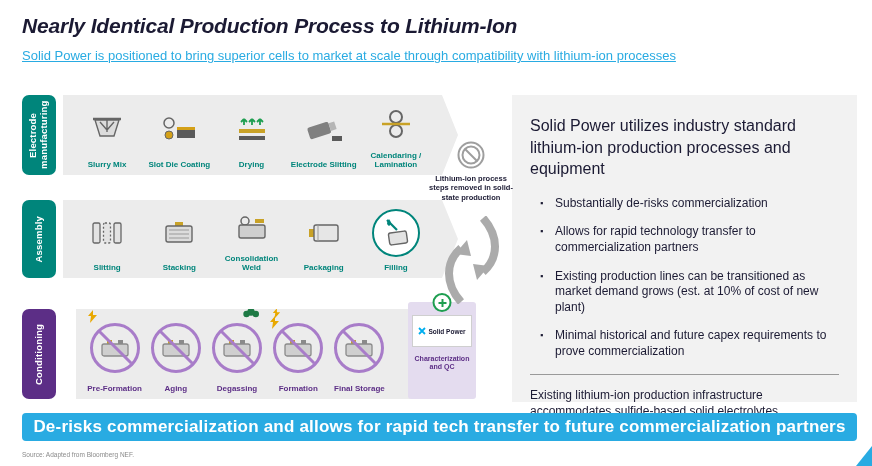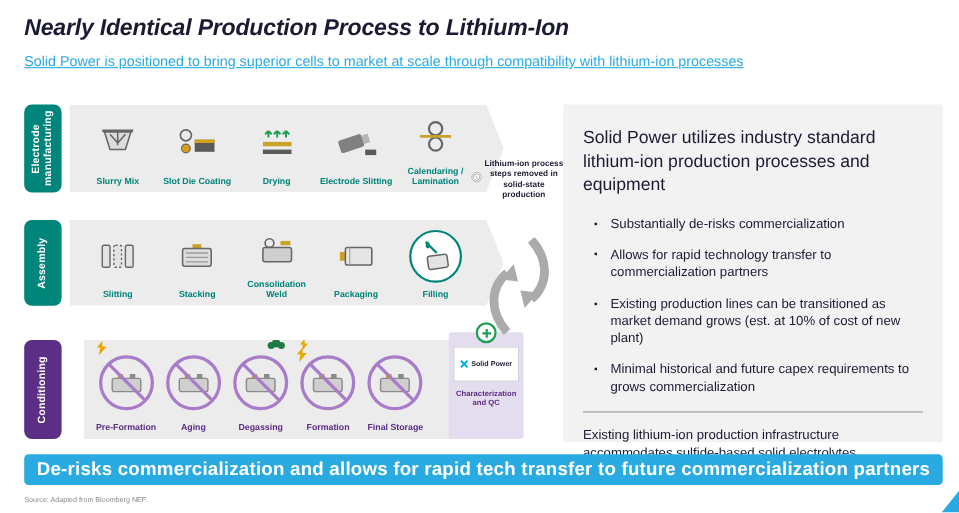--- a/index.html
+++ b/index.html
@@ -29,21 +29,21 @@
   .nocir{width:44px;height:44px;border:3px solid #A87CC9;border-radius:50%;position:relative;display:flex;align-items:center;justify-content:center;}
   .nocir::after{content:"";position:absolute;left:50%;top:-2px;width:3px;height:46px;background:#A87CC9;transform:translateX(-50%) rotate(-45deg);transform-origin:center;}
   .ovl{position:absolute;}
   
   .qc{position:absolute;right:-2px;top:-7px;width:68px;height:97px;background:#E4DCEF;border-radius:3px;display:flex;flex-direction:column;align-items:center;padding-top:13px;box-sizing:border-box;}
   .qcplus{position:absolute;top:-9px;left:50%;transform:translateX(-50%);width:19px;height:19px;border-radius:50%;background:#fff;border:2px solid #1E9E50;display:flex;align-items:center;justify-content:center;box-sizing:border-box;}
   .qclogo{width:58px;height:30px;background:#fff;border:1px solid #cfcfcf;display:flex;align-items:center;justify-content:center;gap:2px;}
   .qclogo .lt{font-size:6.5px;font-weight:bold;color:#1b1a33;}
   .qcname{font-size:7px;font-weight:bold;color:#5C2E86;text-align:center;line-height:1.2;margin-top:8px;padding:0 2px;}
   
-  .removed{position:absolute;left:428px;top:140px;width:86px;display:flex;flex-direction:row;align-items:center;z-index:5;}
+  .removed{position:absolute;left:428px;top:140px;width:86px;display:flex;flex-direction:column;align-items:center;z-index:5;}
   .rtext{font-size:7.5px;font-weight:bold;color:#1b1a33;text-align:center;line-height:1.25;margin-top:4px;}
   .flowarrows{position:absolute;left:443px;top:216px;z-index:4;}
   
   .panel{position:absolute;left:512px;top:95px;width:345px;height:307px;background:#F2F2F2;box-sizing:border-box;padding:20px 18px 14px;color:#1b1a33;}
   .pintro{margin:0 0 16px;font-size:16px;line-height:1.35;}
   .bullet{display:flex;gap:7px;margin:0 6px 13px 10px;font-size:12px;line-height:1.3;}
   .bmark{flex:0 0 8px;font-size:9px;padding-top:2px;}
   .pdivider{border-top:1px solid #9a9a9a;margin:14px 0 12px;}
   .pfooter{margin:0;font-size:12px;line-height:1.35;}
   
@@ -304,21 +304,21 @@
   <div class="bullet">
     <span class="bmark">▪</span>
     <span>Allows for rapid technology transfer to commercialization partners</span>
   </div>
   <div class="bullet">
     <span class="bmark">▪</span>
     <span>Existing production lines can be transitioned as market demand grows (est. at 10% of cost of new plant)</span>
   </div>
   <div class="bullet">
     <span class="bmark">▪</span>
-    <span>Minimal historical and future capex requirements to grows commercialization</span>
+    <span>Minimal historical and future capex requirements to prove commercialization</span>
   </div>
   <div class="pdivider"></div>
   <p class="pfooter">Existing lithium-ion production infrastructure accommodates sulfide-based solid electrolytes</p>
 </div>
 
 <div class="banner">De-risks commercialization and allows for rapid tech transfer to future commercialization partners</div>
 <div class="source">Source: Adapted from Bloomberg NEF.</div>
 <div class="corner"></div>
 
 </body></html>

